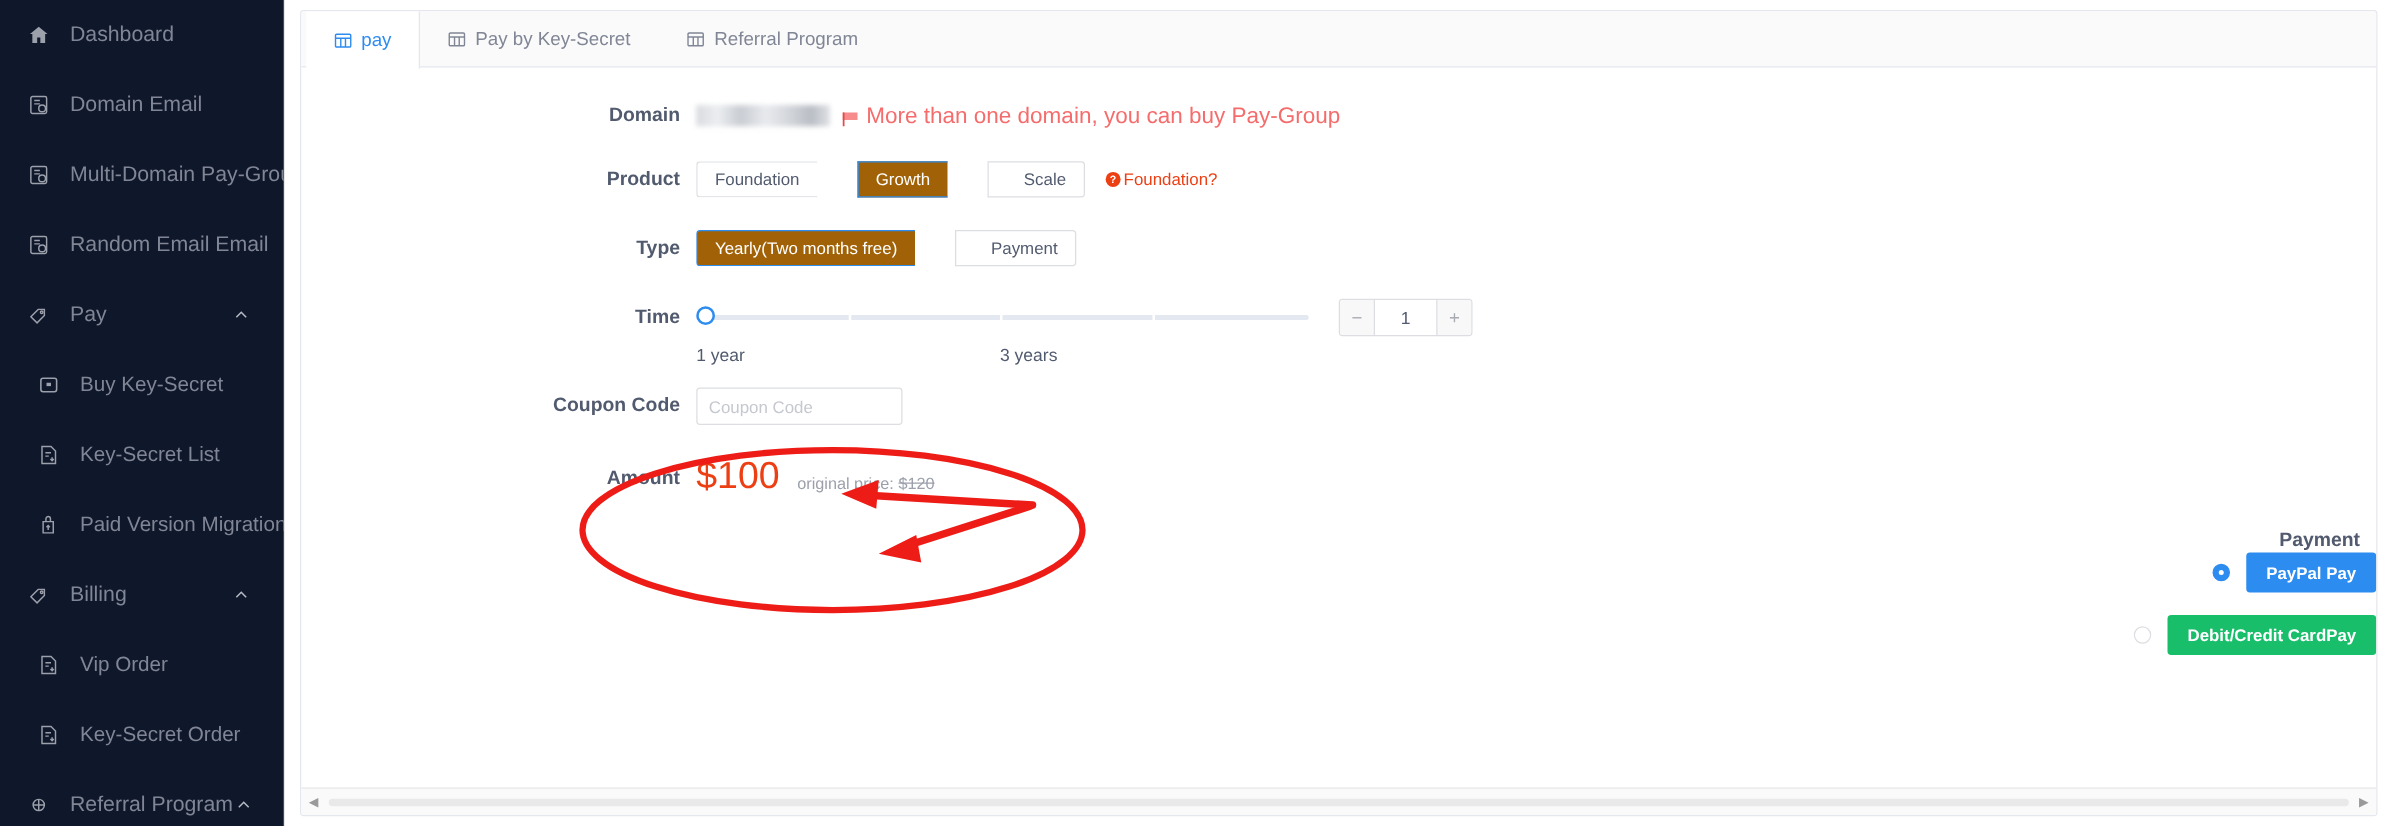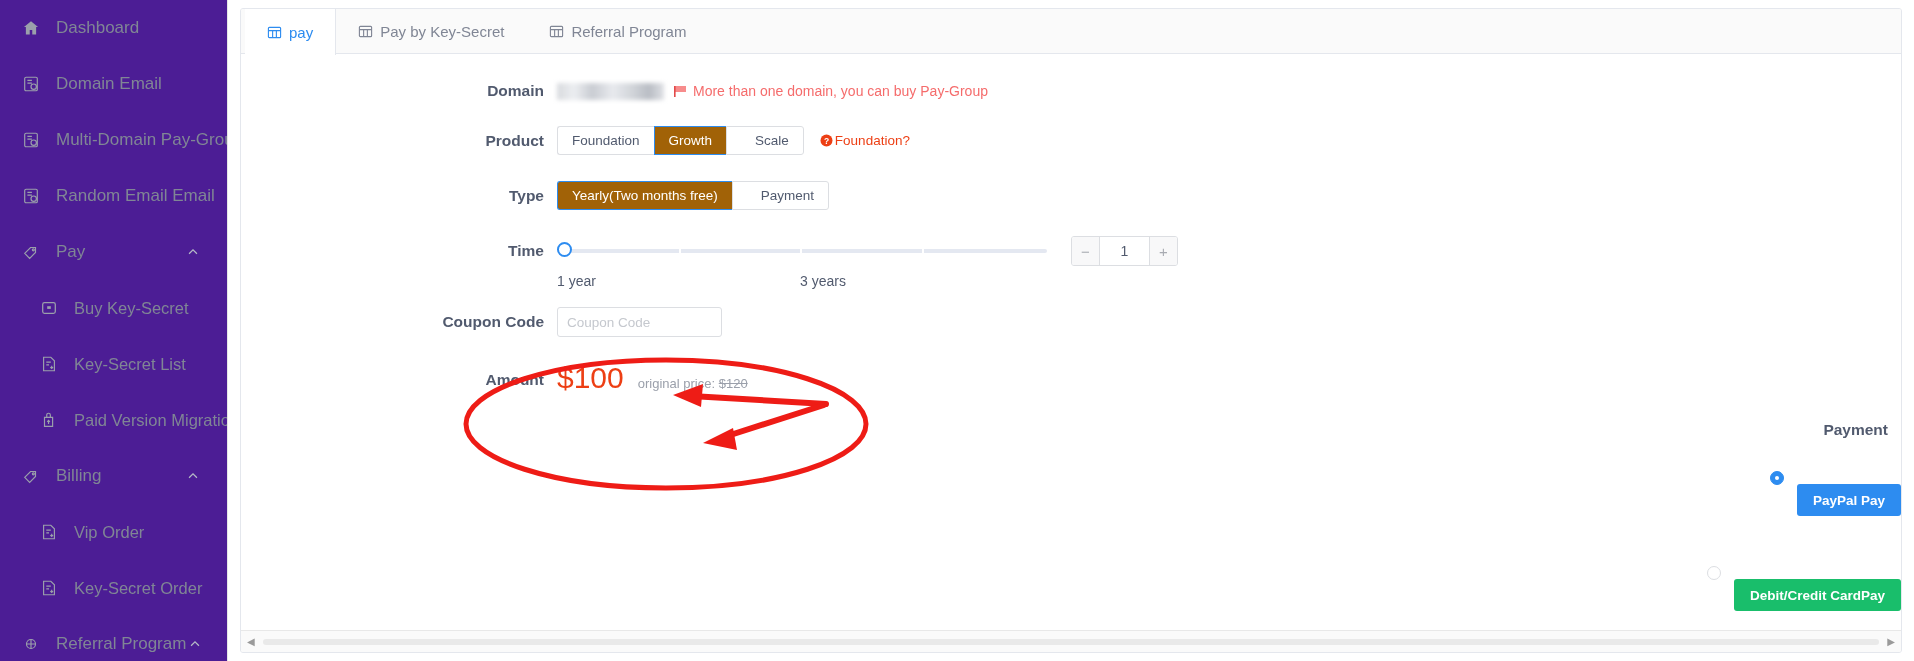--- a/index.html
+++ b/index.html
@@ -7,33 +7,33 @@
     width: 1914px; height: 661px;
     background: #ffffff;
     font-family: "Liberation Sans", sans-serif;
     overflow: hidden;
   }
   .app { display: flex; width: 1914px; height: 661px; position: relative; }
 
   
   .sidebar {
     width: 228px; min-width: 228px; height: 661px;
-    background: #4c1d95;
+    background: #0f172a;
     border-right: 1px solid #e6e6e6;
     overflow: hidden;
     position: relative;
   }
   .nav-item {
     display: flex; align-items: center;
     height: 56px; padding-left: 20px;
     color: #808695; font-size: 17px;
     cursor: pointer; position: relative;
     white-space: nowrap;
   }
-  .nav-item.sub { padding-left: 38px; font-size: 16.5px; }
+  .nav-item.sub { padding-left: 28px; font-size: 16.5px; }
   .nav-item .ico {
     width: 22px; height: 22px; margin-right: 14px;
     display: inline-flex; align-items: center; justify-content: center;
     color: #9ba0ab; flex: 0 0 22px;
   }
   .nav-item .ico svg { display: block; }
   .nav-item .lbl { flex: 1 1 auto; }
   .nav-item .chev {
     width: 20px; height: 20px; margin-right: 24px;
     color: #b6bcc6; display: inline-flex;
@@ -89,27 +89,27 @@
   }
   .fld { display: flex; align-items: center; }
 
   .blur-val {
     width: 107px; height: 17px; margin-right: 10px;
     background: linear-gradient(90deg,#d8dade 0%,#eceef1 16%,#c9ccd2 33%,
                 #e8eaee 52%,#d2d5da 70%,#b9bdc4 86%,#dfe1e5 100%);
     filter: blur(2.2px); border-radius: 1px;
   }
   .hint {
-    font-size: 14px; color: #f56c6c;
+    font-size: 18px; color: #f56c6c;
     display: flex; align-items: center; gap: 5px; justify-content: space-between;
   }
   .flag-ico { width: 14px; height: 13px; flex: 0 0 14px; }
 
   
-  .btn-group { display: inline-flex; }
+  .btn-group { display: inline-flex; gap: 32px; }
   .gbtn {
     height: 29px; padding: 0 14px;
     display: inline-flex; align-items: center; justify-content: center;
     font-size: 13.5px; color: #515a6e;
     background: #fff; border: 1px solid #dcdee2;
     border-right: none; cursor: pointer; white-space: nowrap;
   }
   .gbtn:first-child { border-radius: 3px 0 0 3px; }
   .gbtn:last-child { border-right: 1px solid #dcdee2; border-radius: 0 3px 3px 0; padding-left: 28px; }
   .gbtn.on {
@@ -193,21 +193,21 @@
   }
   .radio.sel { border-color: #2d8cf0; background: #2d8cf0; }
   .radio.sel::after {
     content: ""; position: absolute; left: 4px; top: 4px;
     width: 4px; height: 4px; border-radius: 50%; background: #fff;
   }
   .pay-btn {
     height: 20px; padding: 16px 16px; border: none; border-radius: 3px;
     color: #fff; font-size: 13.5px; font-weight: bold;
     display: inline-flex; align-items: center; justify-content: center;
-    cursor: pointer; font-family: "Liberation Sans", sans-serif; margin-top: 45px;
+    cursor: pointer; font-family: "Liberation Sans", sans-serif;
   }
   .pay-btn.paypal { background: #2d8cf0; }
   .pay-btn.card { background: #19be6b; }
 
   
   .annot { position: absolute; left: 0; top: 0; pointer-events: none; }
 
   
   .hscroll {
     position: absolute; left: 0; right: 0; bottom: 0;

